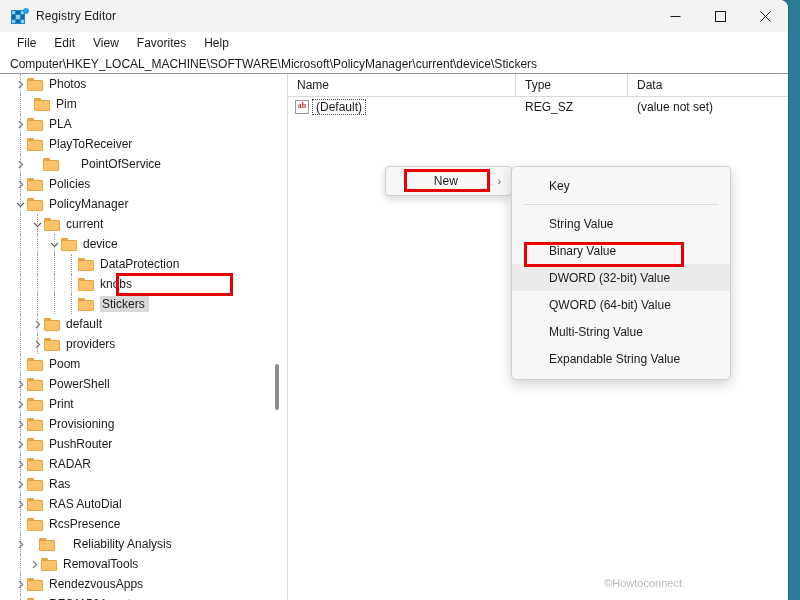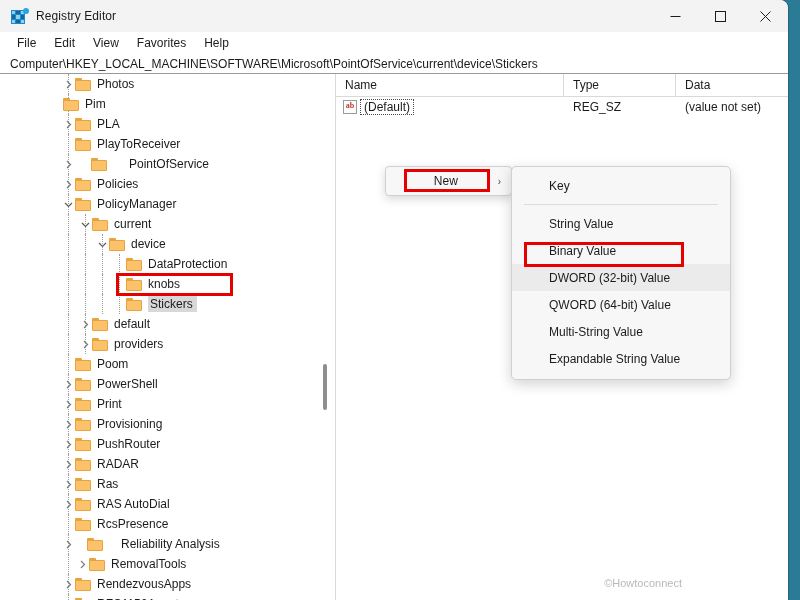--- a/index.html
+++ b/index.html
@@ -101,21 +101,20 @@
     font-size: 12px;
     color: #1b1b1b;
     white-space: nowrap;
   }
   
   #content {
     position: relative;
     height: 526px;
     display: flex;
     background: #0f766e;
-    margin-left: 48px;
   }
   
   #tree-pane {
     position: relative;
     width: 288px;
     background: #ffffff;
     overflow: hidden;
     flex: none;
   }
   #tree-scroll-track {
@@ -362,41 +361,41 @@
 
     <div id="menubar">
       <div class="menu-item">File</div>
       <div class="menu-item">Edit</div>
       <div class="menu-item">View</div>
       <div class="menu-item">Favorites</div>
       <div class="menu-item">Help</div>
     </div>
 
     <div id="addressbar">
-      <div id="address-text">Computer\HKEY_LOCAL_MACHINE\SOFTWARE\Microsoft\PointOfService\current\device\Stickers</div>
+      <div id="address-text">Computer\HKEY_LOCAL_MACHINE\SOFTWARE\Microsoft\PolicyManager\current\device\Stickers</div>
     </div>
 
     <div id="content">
 
       <div id="tree-pane">
         <div id="tree-rows">
             <div class="tree-row" style="padding-left: 14px;">
               <div class="guide" style="left: 20px;"></div>
               <span class="twisty">
                 <svg width="9" height="9" viewBox="0 0 9 9">
                   <polyline points="3,1 6.5,4.5 3,8" fill="none" stroke="#7a7a7a" stroke-width="1.2"></polyline>
                 </svg>
               </span>
               <span class="folder">
                 <span class="tab"></span>
                 <span class="body"></span>
               </span>
               <span class="label">Photos</span>
             </div>
-            <div class="tree-row" style="padding-left: 2px;">
+            <div class="tree-row" style="padding-left: 21px;">
               <div class="guide" style="left: 20px;"></div>
               <span class="twisty"></span>
               <span class="folder">
                 <span class="tab"></span>
                 <span class="body"></span>
               </span>
               <span class="label">Pim</span>
             </div>
             <div class="tree-row" style="padding-left: 14px;">
               <div class="guide" style="left: 20px;"></div>

